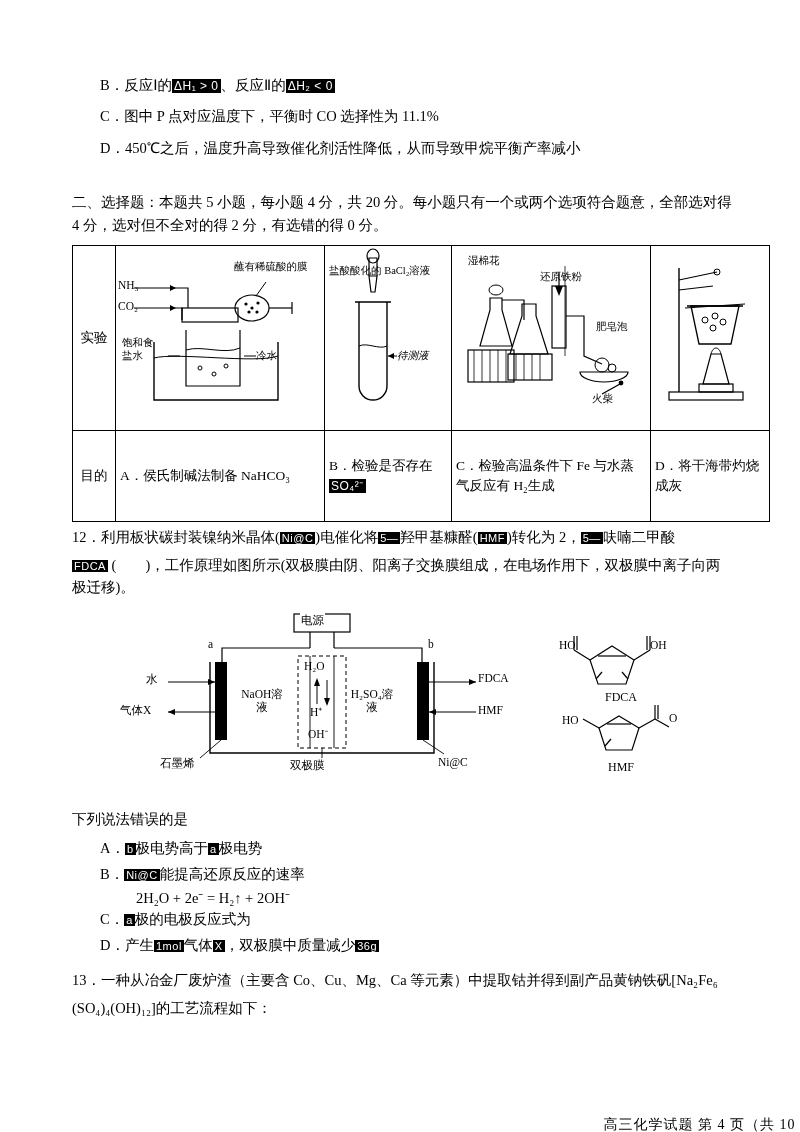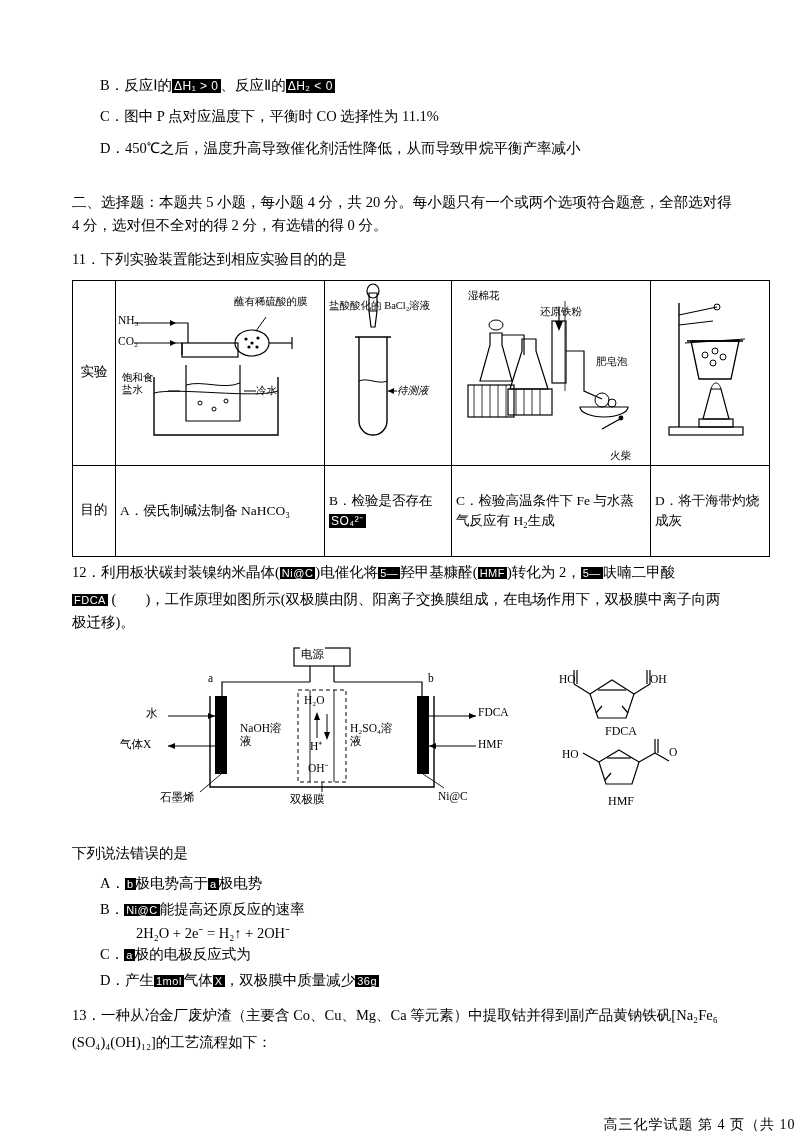--- a/index.html
+++ b/index.html
@@ -59,21 +59,21 @@
   .col2{width:118px;}
   .col3{width:190px;}
   .col4{width:110px;}
 
   
   .dgm{position:absolute;left:0;top:0;width:100%;height:100%;}
   .lbl{position:absolute;font-size:11.5px;font-family:"Liberation Serif",serif;white-space:nowrap;}
   .lbl.s{font-size:10.5px;}
 
   
-  .fig2{position:relative;height:170px;width:660px;margin:4px 0 2px 0;}
+  .fig2{position:relative;height:170px;width:660px;margin:4px 0 2px 0;text-align:center;}
   .fig2 .lbl{font-size:11.5px;}
 
   .footer{
     position:absolute;
     left:0;right:0;bottom:28px;
     text-align:right;
     font-size:14px;
     letter-spacing:1px;
   }
   .opt{padding-left:28px;margin:0 0 7px 0;font-size:14.5px;}
@@ -87,21 +87,20 @@
 
     <p class="line indent">
       <span>B．反应Ⅰ的</span><span class="hl">ΔH₁ &gt; 0</span><span>、反应Ⅱ的</span><span class="hl">ΔH₂ &lt; 0</span>
     </p>
 
     <p class="line indent">C．图中 P 点对应温度下，平衡时 CO 选择性为 11.1%</p>
     <p class="line indent">D．450℃之后，温度升高导致催化剂活性降低，从而导致甲烷平衡产率减小</p>
 
     <p class="line" style="margin-top:32px;text-indent:0;">二、选择题：本题共 5 小题，每小题 4 分，共 20 分。每小题只有一个或两个选项符合题意，全部选对得 4 分，选对但不全对的得 2 分，有选错的得 0 分。</p>
 
-    <p class="line" style="margin-top:12px;">11．下列实验装置能达到相应实验目的的是</p>
 
     <table class="exp">
       <tbody>
           <tr>
         <td class="rowlabel">
           <span>实验</span>
         </td>
 
         <td class="cellimg col1">
           <div class="dgm">
@@ -202,21 +201,21 @@
               <circle cx="160" cy="122" r="4" stroke="#000" fill="none" stroke-width="1"></circle>
 
               <line x1="150" y1="148" x2="168" y2="138" stroke="#000" stroke-width="1.4"></line>
               <circle cx="169" cy="137" r="2.4" fill="#000"></circle>
 
               <line x1="113" y1="20" x2="113" y2="110" stroke="#000" stroke-width="0.8"></line>
             </svg>
             <span class="lbl s" style="left:16px;top:8px;">湿棉花</span>
             <span class="lbl s" style="left:88px;top:24px;">还原铁粉</span>
             <span class="lbl s" style="left:144px;top:74px;">肥皂泡</span>
-            <span class="lbl s" style="left:140px;top:168px;margin-left:18px;">火柴</span>
+            <span class="lbl s" style="left:140px;top:146px;">火柴</span>
           </div>
         </td>
 
         <td class="cellimg col4">
           <div class="dgm">
             <svg width="110" height="178" viewBox="0 0 110 178">
 
               <rect x="18" y="146" width="74" height="8" stroke="#000" fill="none" stroke-width="1.2"></rect>
               <line x1="28" y1="146" x2="28" y2="22" stroke="#000" stroke-width="1.4"></line>
 

